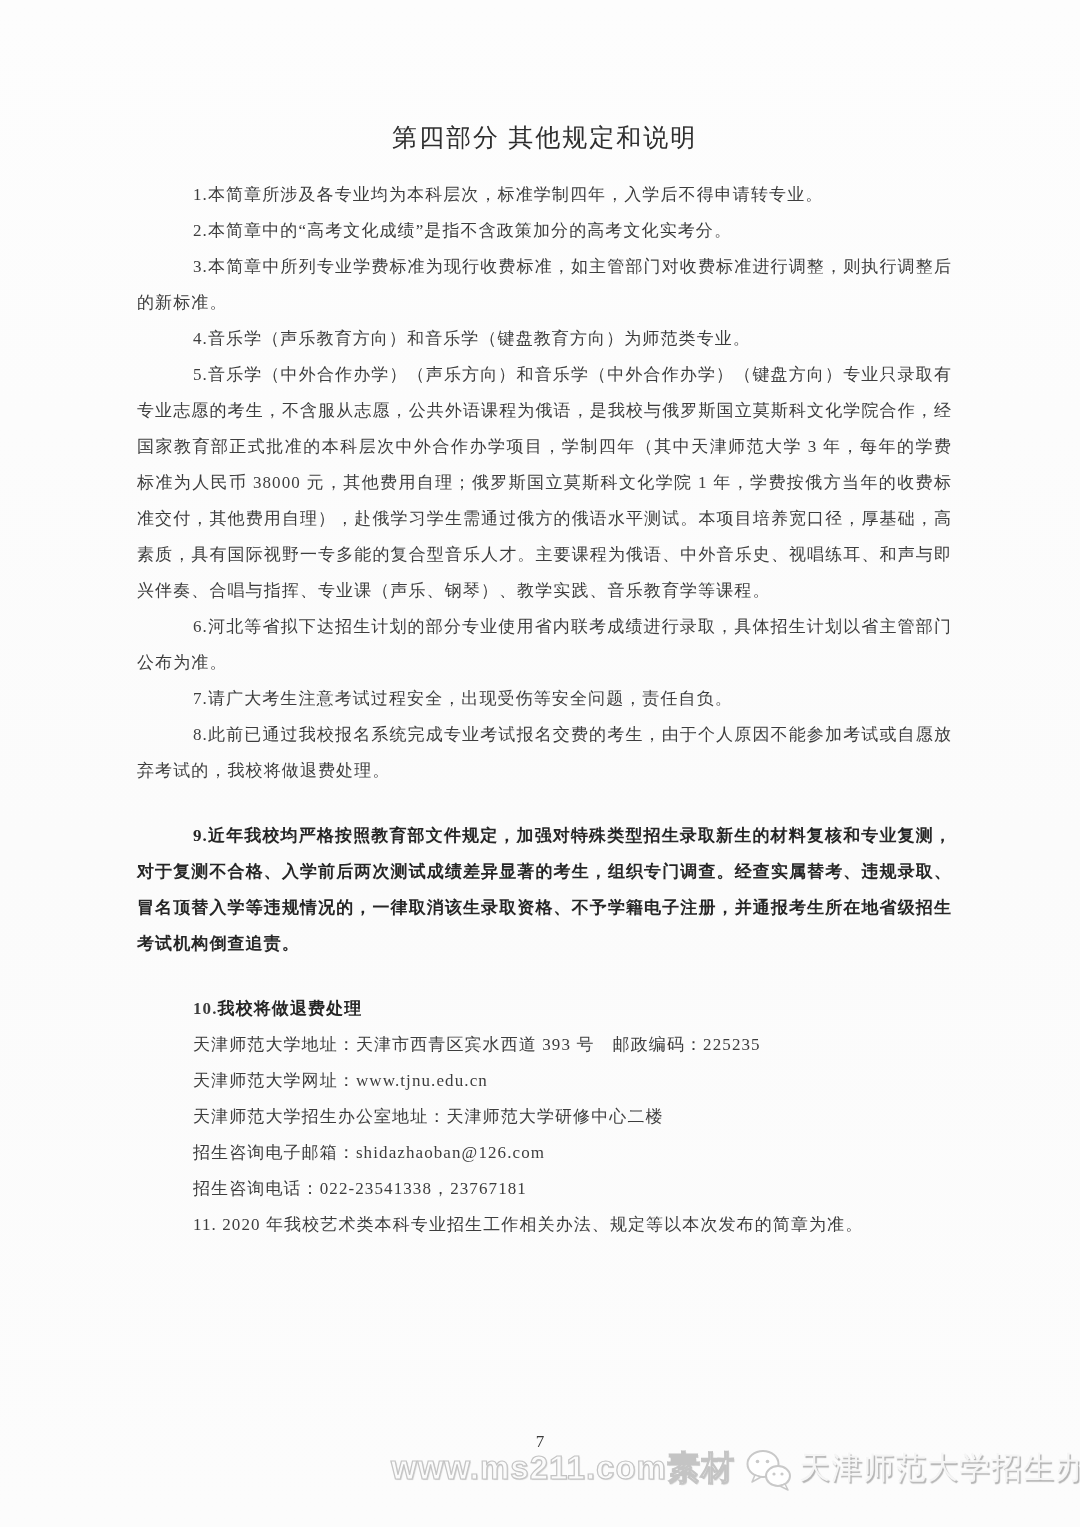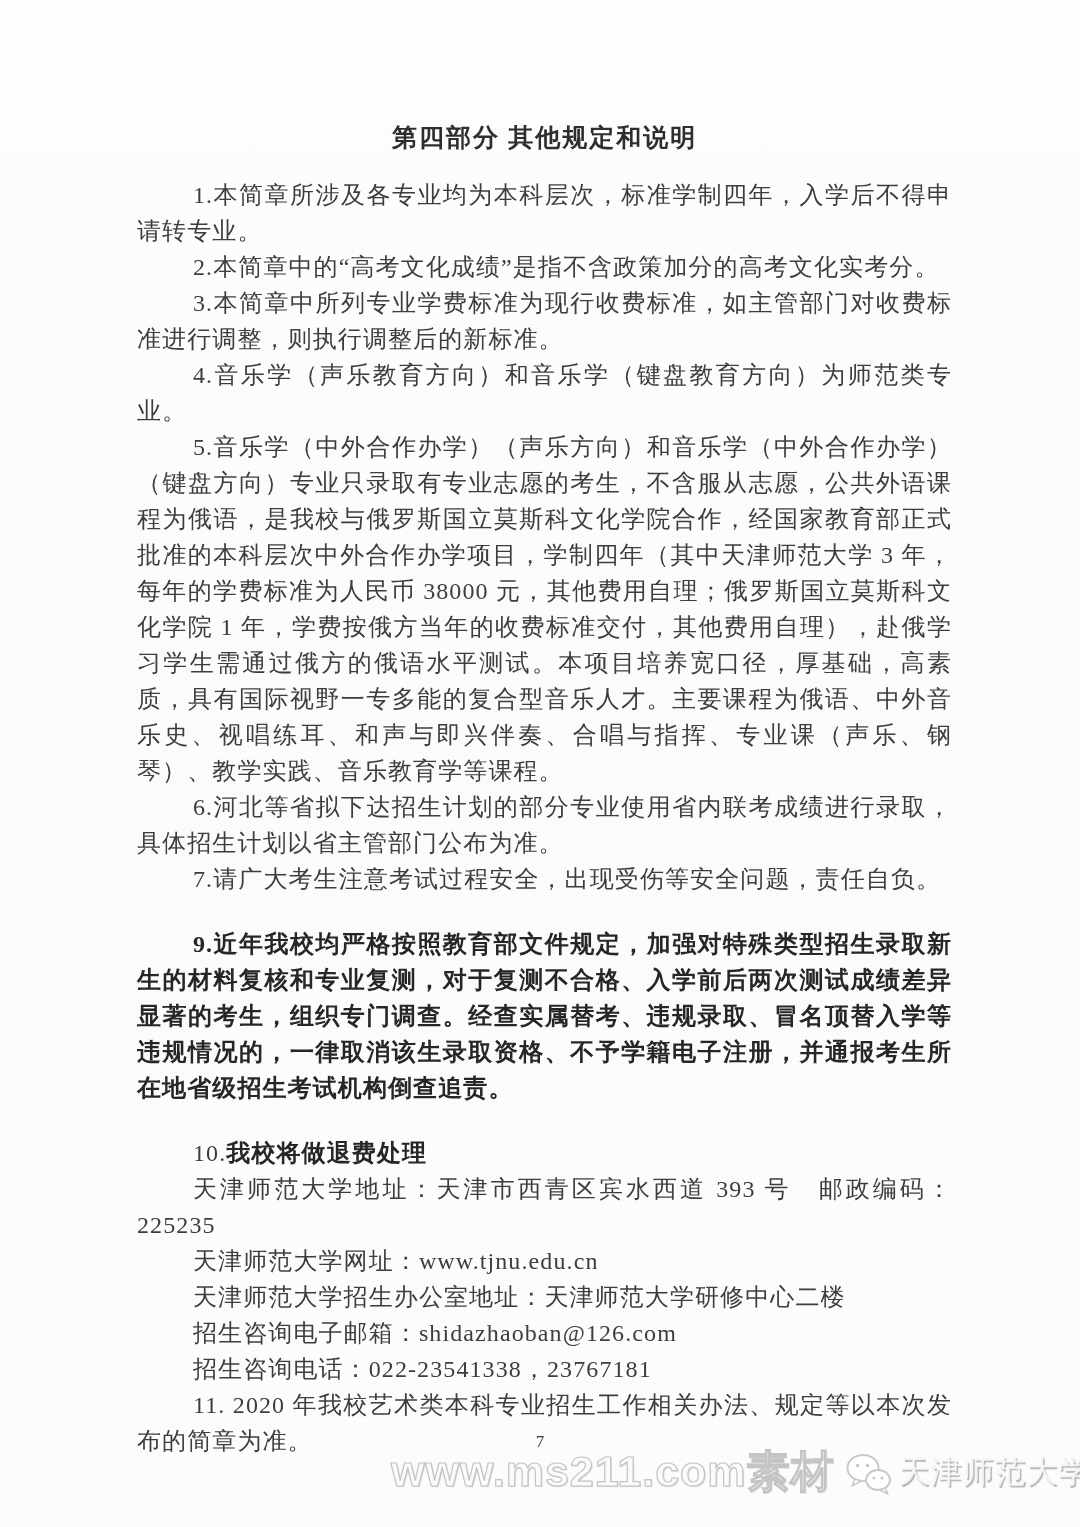--- a/index.html
+++ b/index.html
@@ -16,42 +16,42 @@
   }
   .content{
     position:absolute;
     left:137px;
     width:815px;
     top:121px;
   }
   .doc-title{
     font-size:25px;
     line-height:34px;
-    font-weight:bold;
+    font-weight:normal;
     color:#2e2e2e;
     text-align:center;
     letter-spacing:2px;
     margin:0 0 22px 0;
   }
   .para{
     margin:0;
-    font-size:24px;
+    font-size:17px;
     line-height:36px;
     letter-spacing:1.1px;
     color:#3d3d3d;
     text-align:justify;
     text-indent:56px;
   }
   .para.bold{
     font-weight:bold;
     color:#262626;
     margin-top:29px;
   }
   .para .prefix{
-    font-weight:normal;
+    font-weight:bold;
     color:#3d3d3d;
   }
   .page-number{
     position:absolute;
     top:1432px;
     left:0;width:100%;
     text-align:center;
     font-size:17px;
     color:#3a3a3a;
   }
@@ -59,21 +59,21 @@
     position:absolute;
     top:1443px;
     left:391px;
     display:flex;
     align-items:center;
     white-space:nowrap;
   }
   .wm-site{
     font-family:"Liberation Sans", sans-serif;
     font-weight:bold;
-    font-size:43px;
+    font-size:33px;
     letter-spacing:1px;
     color:#fbfbfb;
     -webkit-text-stroke:1.2px #c4c4c4;
     text-shadow:1px 1px 1px #d2d2d2;
   }
   .wm-icon{
     margin:4px 6px 0 10px;
     width:48px;height:46px;
     flex:0 0 auto;
   }
@@ -93,20 +93,21 @@
   <div class="content">
     <h1 class="doc-title">第四部分 其他规定和说明</h1>
     <div>
         <p class="para">1.本简章所涉及各专业均为本科层次，标准学制四年，入学后不得申请转专业。</p>
         <p class="para">2.本简章中的“高考文化成绩”是指不含政策加分的高考文化实考分。</p>
         <p class="para">3.本简章中所列专业学费标准为现行收费标准，如主管部门对收费标准进行调整，则执行调整后的新标准。</p>
         <p class="para">4.音乐学（声乐教育方向）和音乐学（键盘教育方向）为师范类专业。</p>
         <p class="para">5.音乐学（中外合作办学）（声乐方向）和音乐学（中外合作办学）（键盘方向）专业只录取有专业志愿的考生，不含服从志愿，公共外语课程为俄语，是我校与俄罗斯国立莫斯科文化学院合作，经国家教育部正式批准的本科层次中外合作办学项目，学制四年（其中天津师范大学 3 年，每年的学费标准为人民币 38000 元，其他费用自理；俄罗斯国立莫斯科文化学院 1 年，学费按俄方当年的收费标准交付，其他费用自理），赴俄学习学生需通过俄方的俄语水平测试。本项目培养宽口径，厚基础，高素质，具有国际视野一专多能的复合型音乐人才。主要课程为俄语、中外音乐史、视唱练耳、和声与即兴伴奏、合唱与指挥、专业课（声乐、钢琴）、教学实践、音乐教育学等课程。</p>
         <p class="para">6.河北等省拟下达招生计划的部分专业使用省内联考成绩进行录取，具体招生计划以省主管部门公布为准。</p>
         <p class="para">7.请广大考生注意考试过程安全，出现受伤等安全问题，责任自负。</p>
+        <p class="para">8.此前已通过我校报名系统完成专业考试报名交费的考生，由于个人原因不能参加考试或自愿放弃考试的，我校将做退费处理。</p>
         <p class="para bold">9.近年我校均严格按照教育部文件规定，加强对特殊类型招生录取新生的材料复核和专业复测，对于复测不合格、入学前后两次测试成绩差异显著的考生，组织专门调查。经查实属替考、违规录取、冒名顶替入学等违规情况的，一律取消该生录取资格、不予学籍电子注册，并通报考生所在地省级招生考试机构倒查追责。</p>
         <p class="para bold"><span class="prefix">10.</span><span>我校将做退费处理</span></p>
         <p class="para">天津师范大学地址：天津市西青区宾水西道 393 号　邮政编码：225235</p>
         <p class="para">天津师范大学网址：www.tjnu.edu.cn</p>
         <p class="para">天津师范大学招生办公室地址：天津师范大学研修中心二楼</p>
         <p class="para">招生咨询电子邮箱：shidazhaoban@126.com</p>
         <p class="para">招生咨询电话：022-23541338，23767181</p>
         <p class="para">11. 2020 年我校艺术类本科专业招生工作相关办法、规定等以本次发布的简章为准。</p>
       </div>
   </div>

